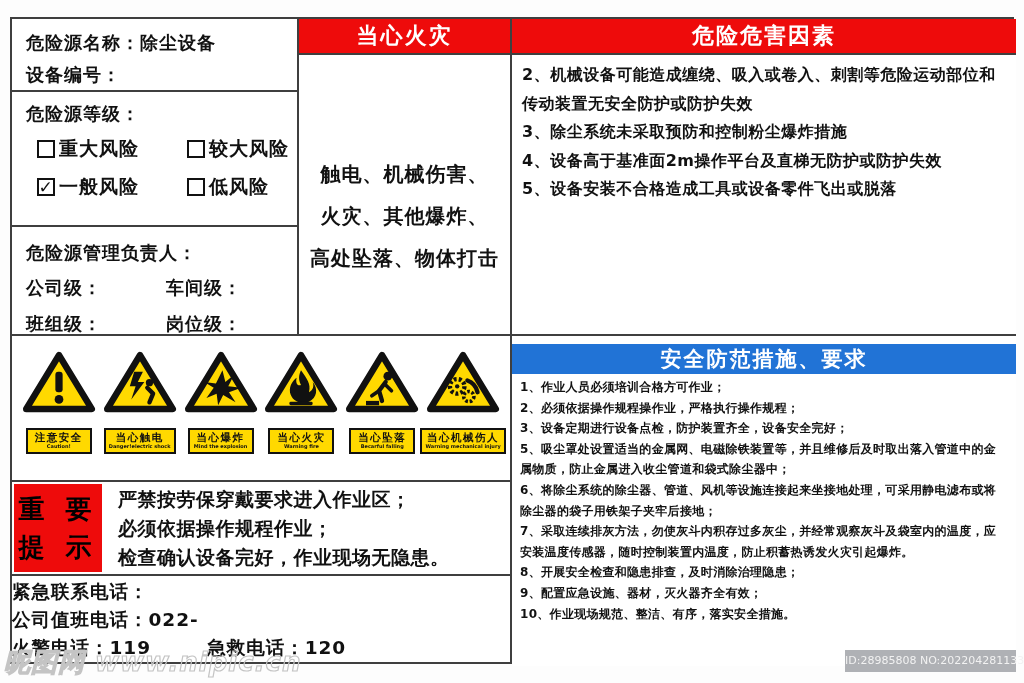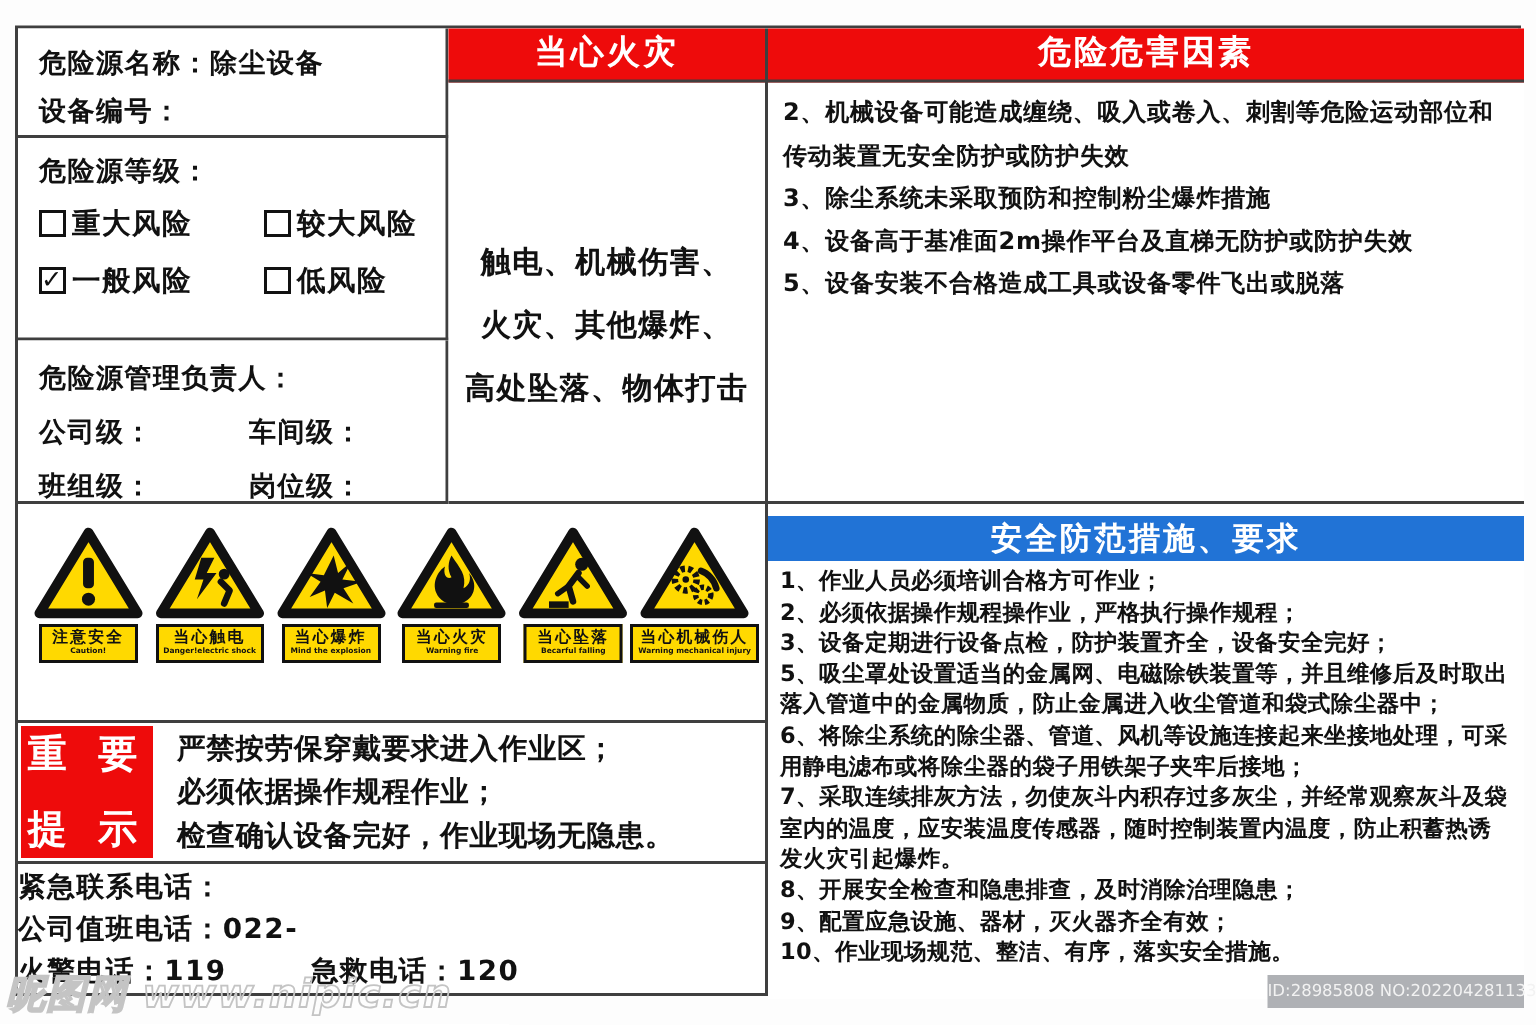--- a/index.html
+++ b/index.html
@@ -6,53 +6,53 @@
   html,body { width:1024px; height:683px; background:#ffffff; font-family:"DejaVu Sans",sans-serif; overflow:hidden; }
   .canvas { position:relative; width:1024px; height:683px; background:#fdfdfd; color:#111; font-weight:bold; }
   .sign { position:absolute; left:10px; top:17px; width:1004px; height:647px; border:2px solid #3f3f3f; background:#fff; }
   .cell { position:absolute; background:#fff; }
   .bR { border-right:2px solid #3f3f3f; }
   .bB { border-bottom:2px solid #3f3f3f; }
 
   
   .cellA { left:0; top:0; width:287px; height:73px; padding:8px 12px 0 14px; font-size:18px; line-height:32px; letter-spacing:1px; }
   .cellB { left:0; top:73px; width:287px; height:135px; padding:10px 10px 0 14px; font-size:18px; letter-spacing:1px; }
-  .lvl-grid { margin-top:10px; display:grid; grid-template-columns:150px 1fr; row-gap:12px; font-size:19px; }
+  .lvl-grid { margin-top:10px; display:grid; grid-template-columns:150px 1fr; row-gap:12px; font-size:19px;margin-left:11px; }
   .lvl { display:flex; align-items:center; gap:4px; white-space:nowrap; }
   .box { width:18px; height:18px; border:2px solid #111; display:inline-flex; align-items:center; justify-content:center; font-size:17px; line-height:1; flex:0 0 auto; }
   .cellC { left:0; top:208px; width:287px; height:109px; padding:8px 10px 0 14px; font-size:18px; line-height:36px; letter-spacing:1px; }
-  .mgr-grid { display:grid; grid-template-columns:140px 1fr; }
+  .mgr-grid { display:grid; grid-template-columns:140px 1fr;font-family:Liberation Mono, monospace; }
 
   
   .hdr-red { height:36px; line-height:34px; background:#ee0b0b; color:#fff; text-align:center; font-size:22px; letter-spacing:2px; border-bottom:2px solid #3f3f3f; }
   .hdr-blue { height:30px; line-height:30px; background:#2173d6; color:#fff; text-align:center; font-size:21px; letter-spacing:2px; margin-top:8px; }
 
   
   .accidents { left:287px; top:0; width:213px; height:317px; }
   .acc-body { padding-top:98px; text-align:center; font-size:20px; line-height:42px; letter-spacing:1px; }
 
   
   .hazards { left:500px; top:0; width:504px; height:317px; }
   .haz-list { padding:6px 10px 0 10px; font-size:16px; line-height:28.5px; letter-spacing:0.5px; }
 
   
   .measures { left:500px; top:317px; width:504px; height:330px; overflow:hidden; }
-  .mea-list { padding:3px 8px 0 8px; font-size:15px; line-height:20.6px; letter-spacing:0.3px; }
+  .mea-list { padding:3px 8px 0 8px; font-size:12px; line-height:20.6px; letter-spacing:0.3px; }
 
   
   .icons-row { left:0; top:317px; width:500px; height:146px; display:flex; justify-content:space-evenly; align-items:flex-start; padding:14px 6px 0 6px; }
   .icon-unit { display:flex; flex-direction:column; align-items:center; width:80px; }
   .icon-unit svg { display:block; }
-  .plate { margin-top:2px; background:#ffd900; border:2px solid #111; padding:1px 3px 2px 3px; text-align:center; min-width:66px; }
+  .plate { margin-top:14px; background:#ffd900; border:2px solid #111; padding:1px 3px 2px 3px; text-align:center; min-width:66px; }
   .plate .zh { font-size:10.5px; letter-spacing:1.5px; line-height:12px; white-space:nowrap; }
   .plate .en { font-size:5px; line-height:7px; white-space:nowrap; }
 
   
   .important-row { left:0; top:463px; width:500px; height:94px; display:flex; align-items:stretch; }
-  .imp-badge { margin:2px; width:88px; background:#ee0b0b; color:#ffffff; display:flex; flex-direction:column; align-items:center; justify-content:space-between; font-size:26px; line-height:38px; letter-spacing:6px; }
+  .imp-badge { margin:2px; width:88px; background:#ee0b0b; color:#000000; display:flex; flex-direction:column; align-items:center; justify-content:center; font-size:26px; line-height:38px; letter-spacing:6px; }
   .imp-text { flex:1; padding:3px 4px 12px 14px; font-size:19px; line-height:29px; letter-spacing:0.5px; }
 
   
   .emergency-row { left:0; top:557px; width:500px; height:86px; padding:2px 0 0 0; font-size:18.5px; line-height:28px; letter-spacing:1px; }
   .em-line2 { display:flex; gap:56px; }
 
   
   .wm-left { position:absolute; left:4px; top:645px; font-size:26px; font-style:italic; color:transparent; -webkit-text-stroke:1.2px #c4c4c4; letter-spacing:1px; white-space:nowrap; }
   .wm-right { position:absolute; left:845px; top:650px; width:171px; height:22px; background:rgba(155,158,163,0.8); color:#f2f2f2; font-size:11px; font-weight:normal; line-height:22px; text-align:center; white-space:nowrap; }
 </style>

